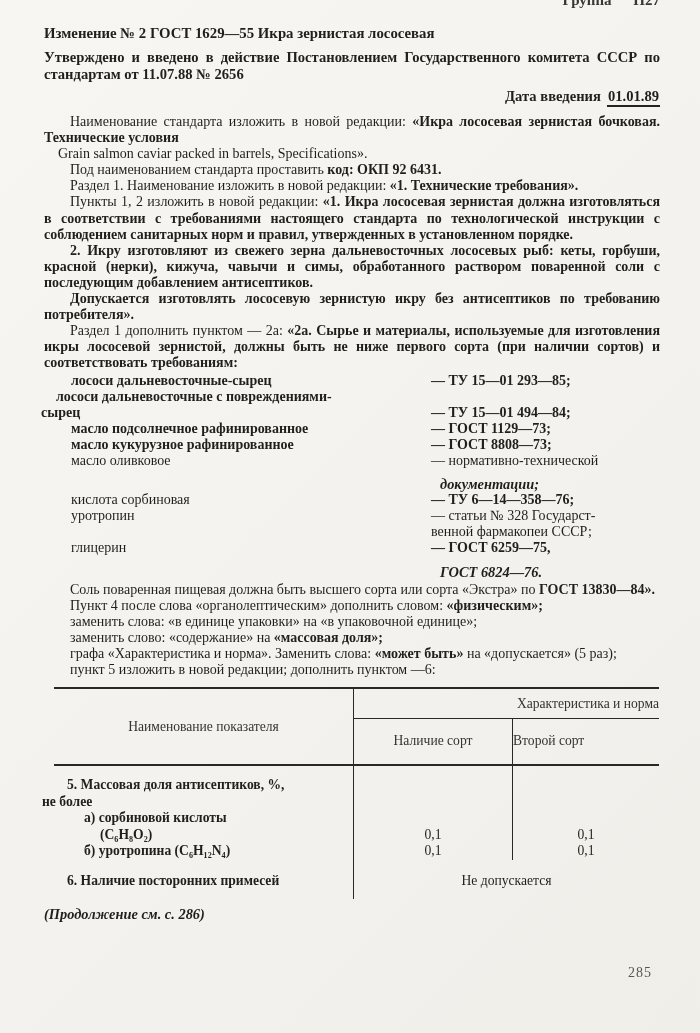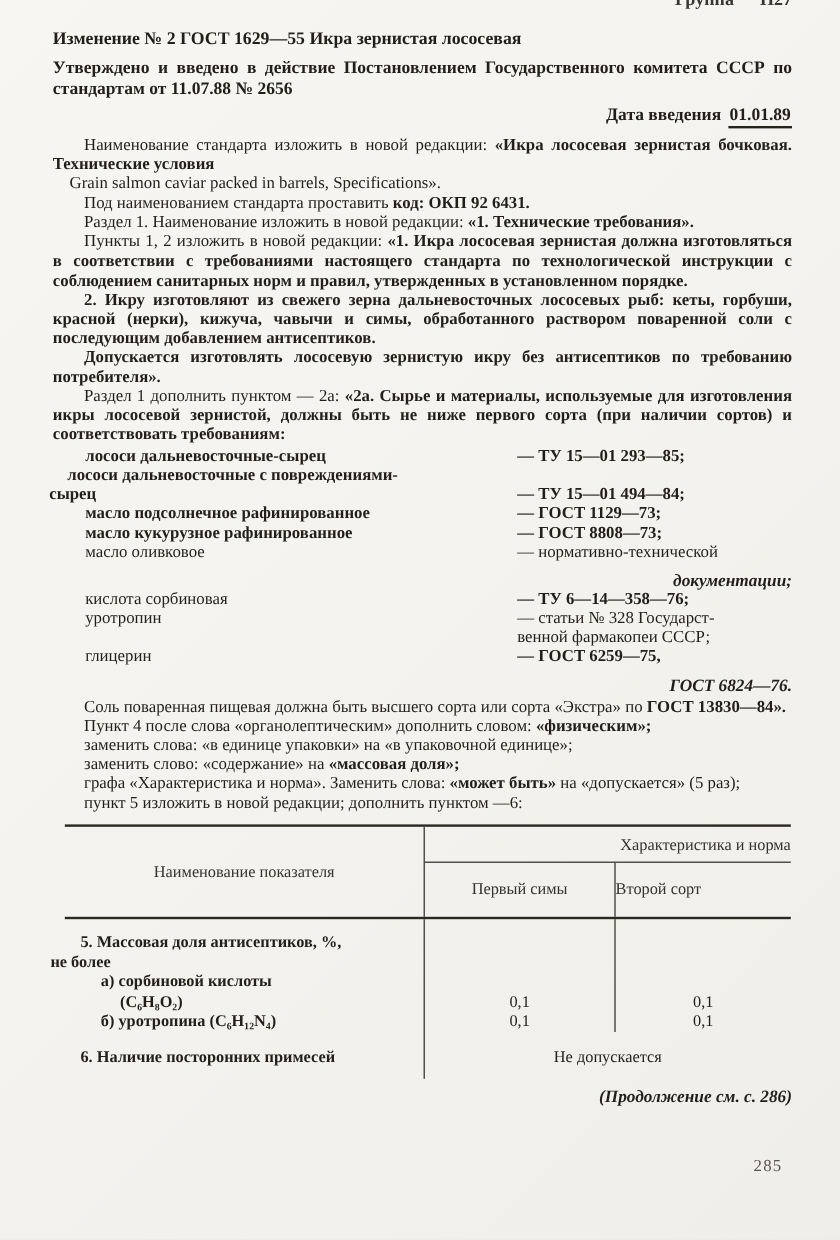--- a/index.html
+++ b/index.html
@@ -62,21 +62,21 @@
   .ln.ind46 { padding-left:46px; }
   .r5c2 { border-right:1.3px solid #2b2822; text-align:center; padding-top:11px; }
   .r5c3 { text-align:center; padding-top:11px; }
   .vspacer { height:49.5px; }
   .val { line-height:16.5px; }
 
   .row6 { display:grid; grid-template-columns:300px 305px; }
   .r6c1 { border-right:1.3px solid #2b2822; padding:13px 0 10px 13px; font-weight:bold; }
   .r6c2 { text-align:center; padding-top:13px; }
 
-  .cont { margin-top:7px; text-align:right; font-style:italic; font-weight:bold; font-size:14.4px; }
+  .cont { margin-top:7px; font-style:italic; font-weight:bold; font-size:14.4px; }
   .pagenum { position:absolute; top:965px; right:48px; font-size:14px; color:#5a564e; letter-spacing:1px; }
 </style>
 </head>
 <body>
 
 <div class="page">
 
   <div class="group">Группа Н27</div>
 
   <div class="content">
@@ -170,21 +170,21 @@
       <p class="para"><span>графа «Характеристика и норма». Заменить слова: </span><span class="b">«может быть»</span><span> на «до­пускается» (5 раз);</span></p>
 
       <p class="para">пункт 5 изложить в новой редакции; дополнить пунктом —6:</p>
 
       <div class="gtable">
         <div class="thead">
           <div class="th-name">Наименование показателя</div>
           <div class="th-right">
             <div class="span-head">Характеристика и норма</div>
             <div class="sub">
-              <div class="s1">Первый симы</div>
+              <div class="s1">Наличие сорт</div>
               <div class="s2">Второй сорт</div>
             </div>
           </div>
         </div>
 
         <div class="row5">
           <div class="r5c1">
             <div class="ln ind13">5. Массовая доля антисептиков, %,</div>
             <div class="ln out12">не более</div>
             <div class="ln ind30">а) сорбиновой кислоты</div>

